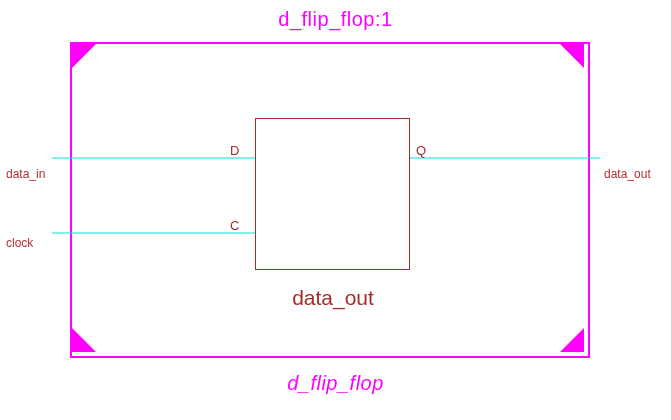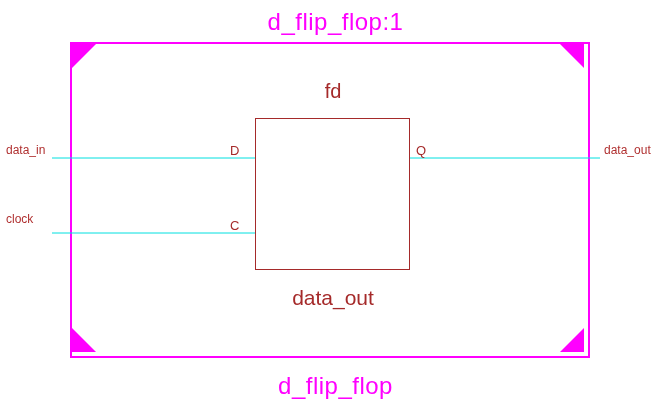--- a/index.html
+++ b/index.html
@@ -14,25 +14,25 @@
     height: 420px;
     background: #ffffff;
     overflow: hidden;
   }
   .title {
     position: absolute;
     left: 0;
     width: 671px;
     text-align: center;
     color: #ff00ff;
-    font-size: 24px;
+    font-size: 20px;
     letter-spacing: 0.5px;
   }
   #top-title    { top: 8px; }
-  #bottom-title { top: 372px; }
+  #bottom-title { top: 372px; font-style: italic; }
 
   #module-boundary {
     position: absolute;
     left: 70px;
     top: 42px;
     width: 516px;
     height: 312px;
     border: 2px solid #ff00ff;
     box-sizing: content-box;
     background: transparent;
@@ -73,20 +73,21 @@
     font-size: 13px;
   }
   #pin-d { left: 230px; top: 143px; }
   #pin-c { left: 230px; top: 218px; }
   #pin-q { left: 416px; top: 143px; }
 
   .net-label {
     position: absolute;
     color: #b03030;
     font-size: 12px;
+    margin-top: 24px;
   }
   #net-data-in  { left: 6px;   top: 143px; }
   #net-clock    { left: 6px;   top: 212px; }
   #net-data-out { left: 604px; top: 143px; }
 </style>
 </head>
 <body>
 
 <div id="canvas">
 
@@ -103,21 +104,20 @@
 
     <line x1="52" y1="158" x2="256" y2="158" stroke-width="1" stroke="#00e0e0"></line>
     <line x1="52" y1="233" x2="256" y2="233" stroke-width="1" stroke="#00e0e0"></line>
     <line x1="410" y1="158" x2="600" y2="158" stroke-width="1" stroke="#00e0e0"></line>
 
     <polyline points="256,225 269,233 256,241" fill="none" stroke-width="1.5" stroke="#a52a2a"></polyline>
   </svg>
 
   <div id="cell-box"></div>
 
-  <div class="cell-label" id="cell-name">fd</div>
 
   <div class="cell-label" id="cell-caption">data_out</div>
 
   <div class="pin-label" id="pin-d">D</div>
   <div class="pin-label" id="pin-c">C</div>
   <div class="pin-label" id="pin-q">Q</div>
 
   <div class="net-label" id="net-data-in">data_in</div>
   <div class="net-label" id="net-clock">clock</div>
   <div class="net-label" id="net-data-out">data_out</div>

